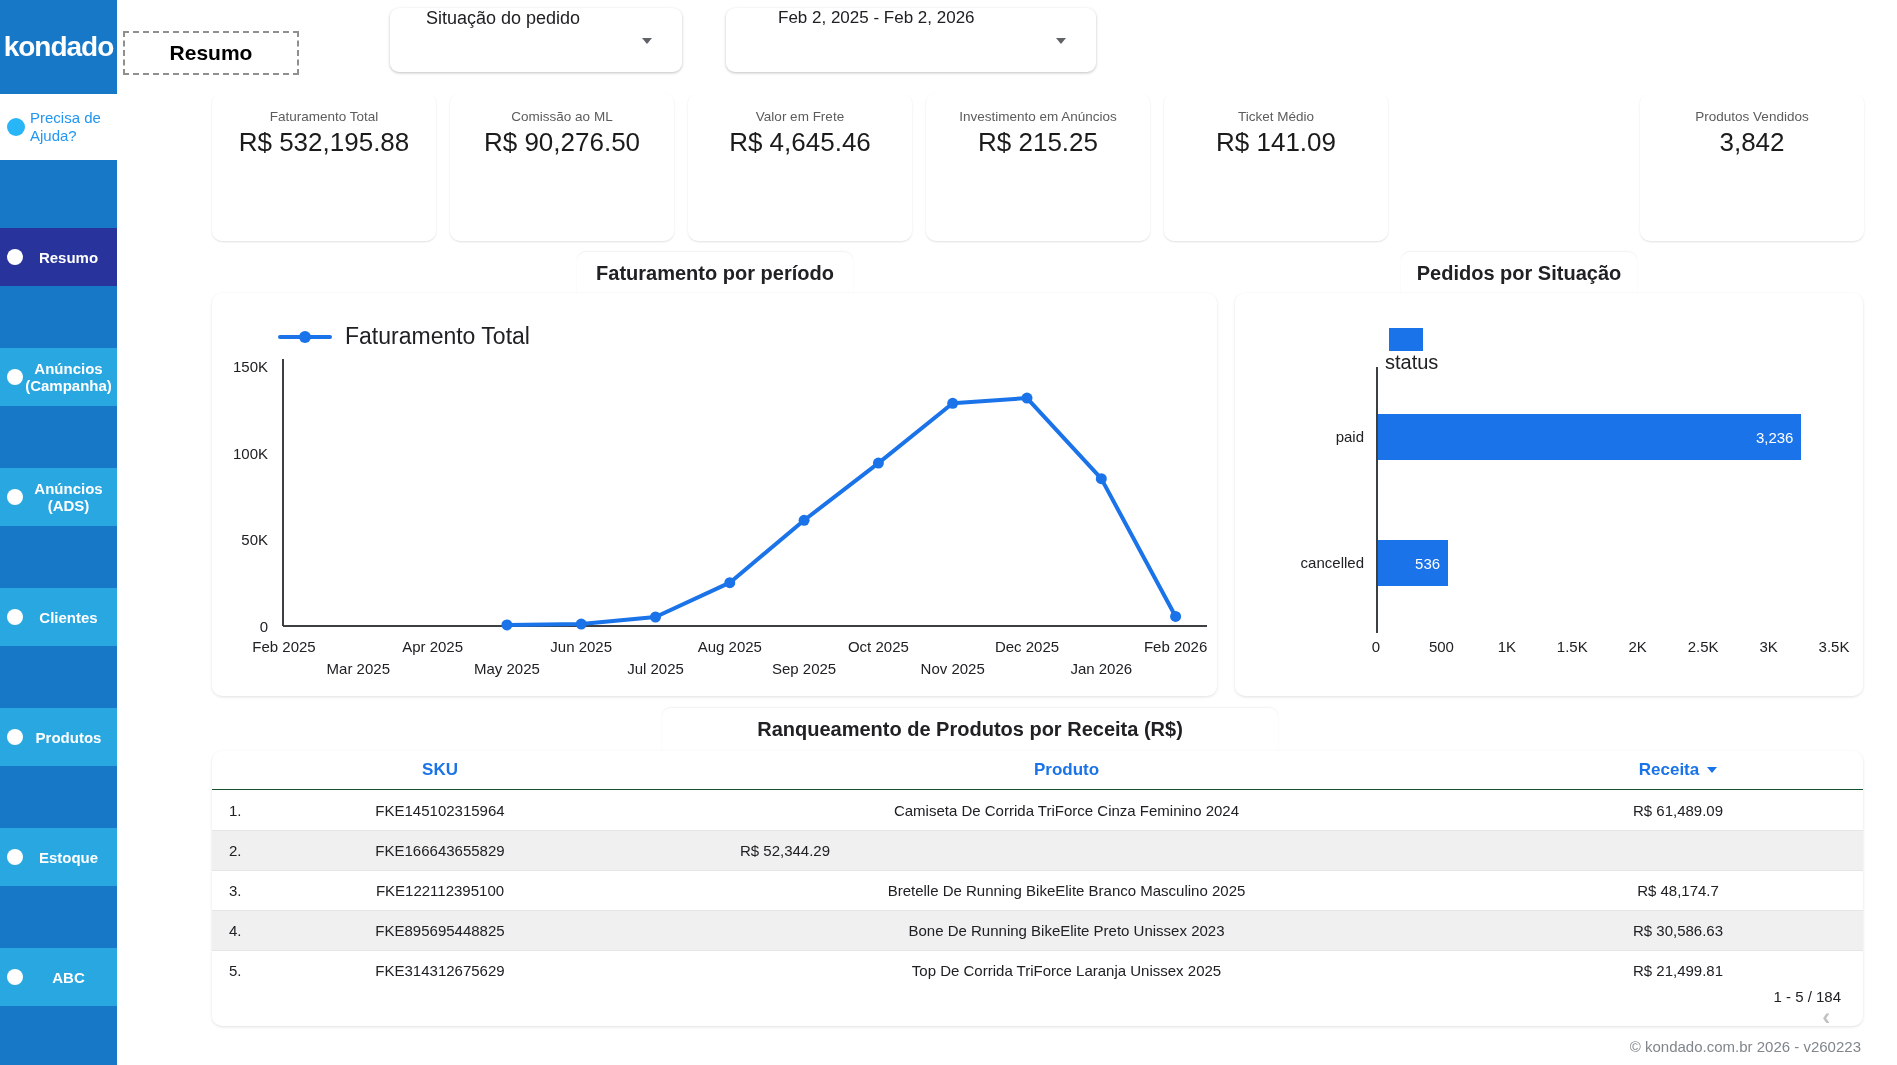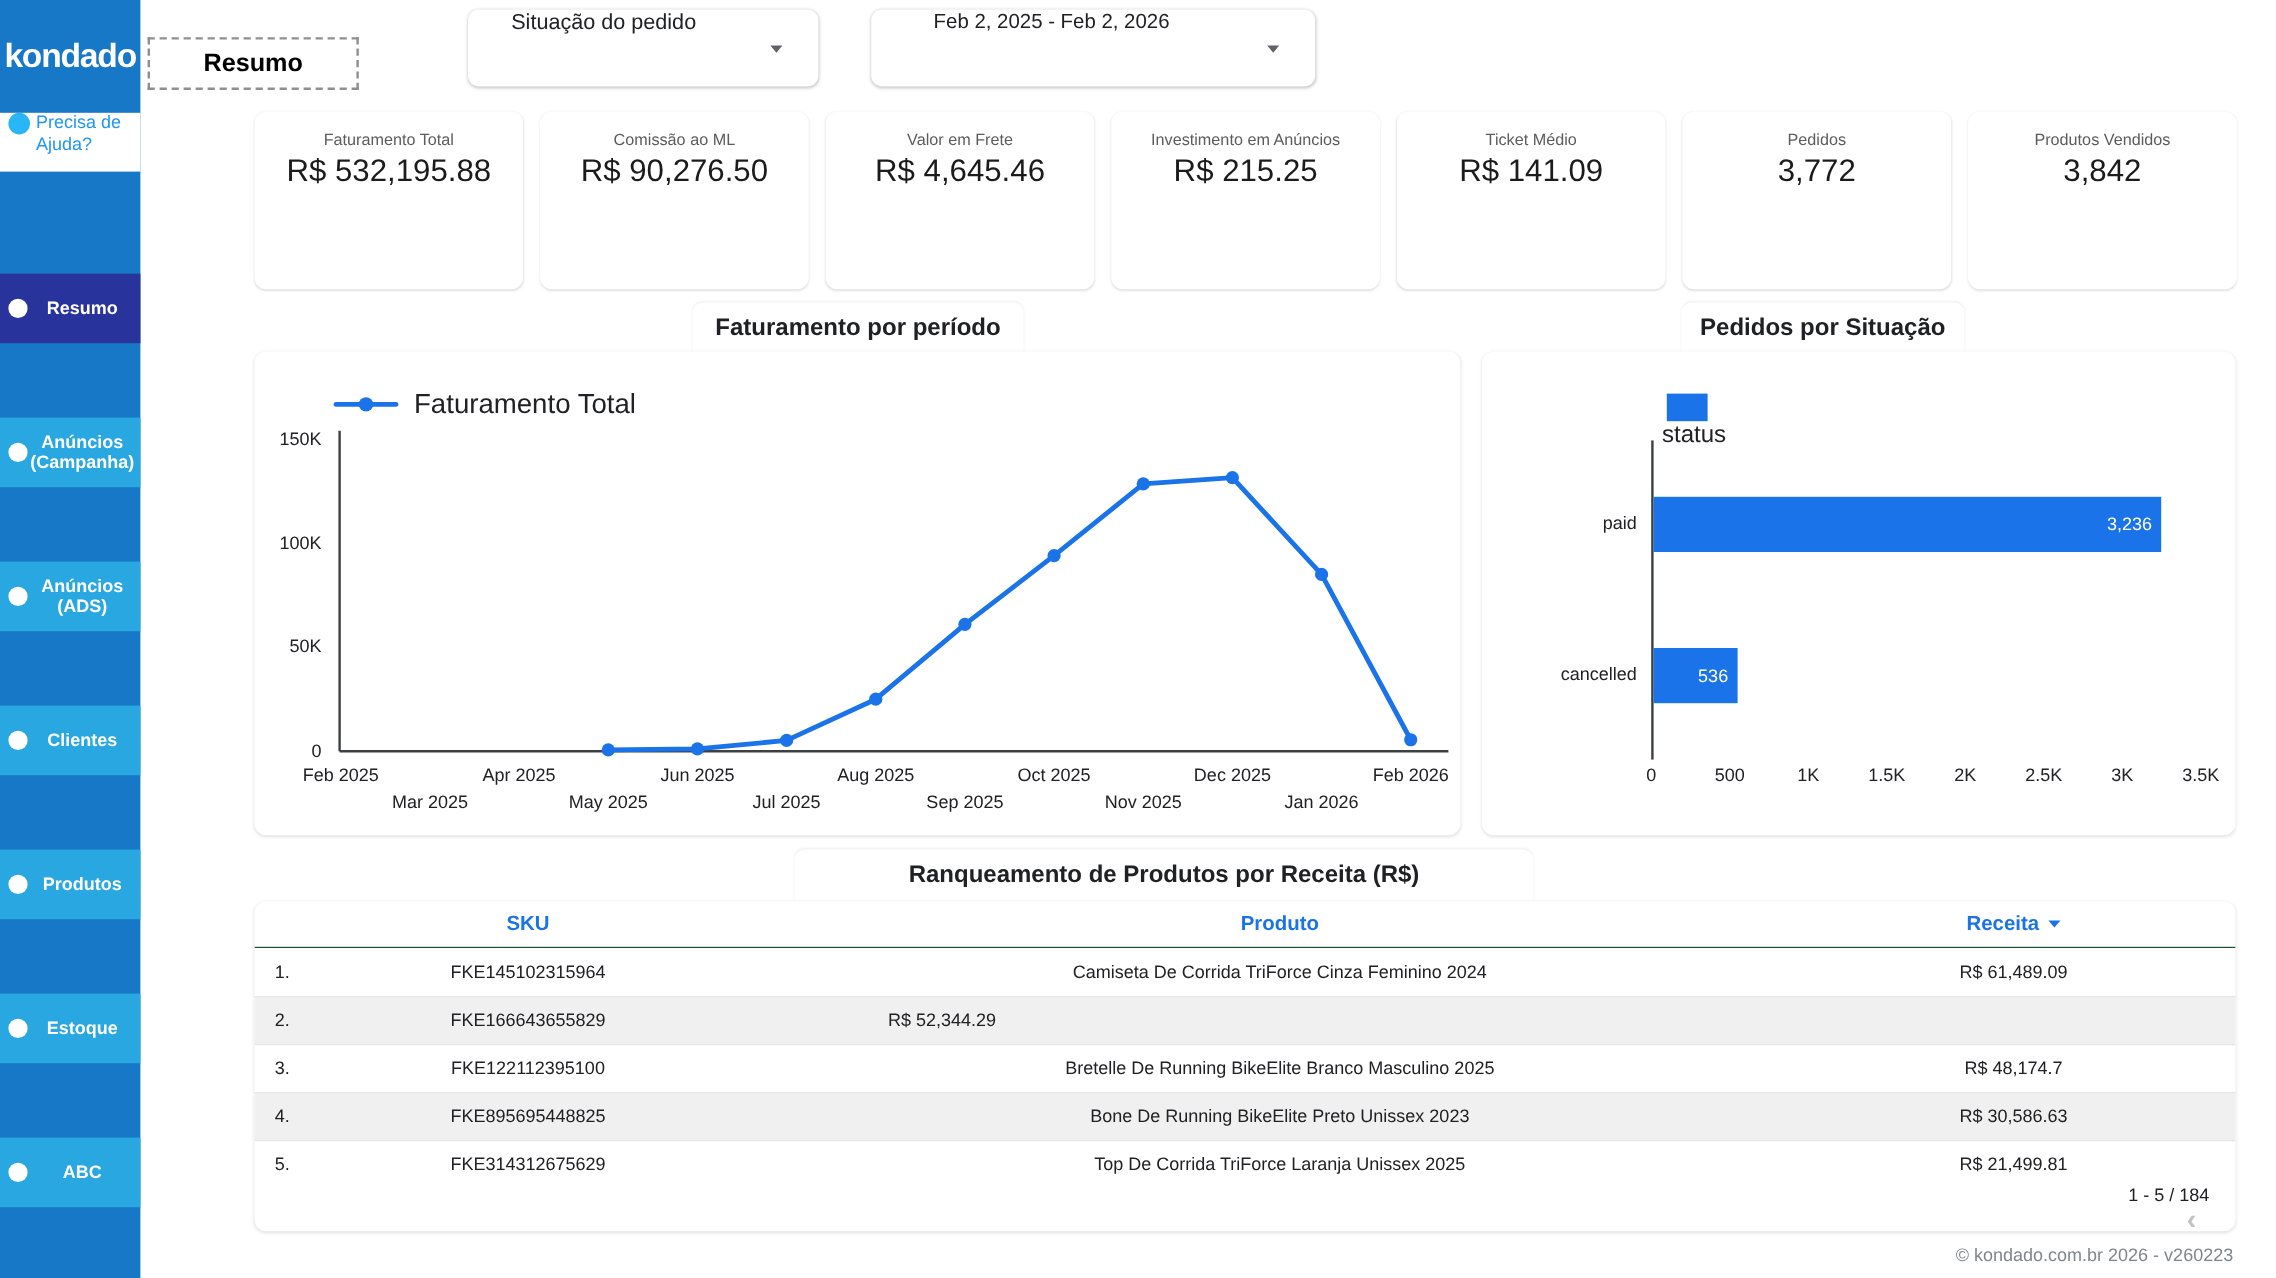--- a/index.html
+++ b/index.html
@@ -7,21 +7,21 @@
   #app {
     position:relative; width:1897px; height:1065px; overflow:hidden;
     background:#ffffff;
     font-family:"Liberation Sans","DejaVu Sans",sans-serif;
     color:#202124;
   }
   
   #sidebar { position:absolute; left:0; top:0; width:117px; height:1065px; background:#1878c8; }
   #logo { position:absolute; left:0; top:0; width:117px; height:94px; display:flex; align-items:center; justify-content:center;
           color:#fff; font-size:28px; font-weight:bold; letter-spacing:-1px; }
-  #help { position:absolute; left:0; top:94px; width:117px; height:49px; background:#fff; display:flex; cursor:pointer; }
+  #help { position:absolute; left:0; top:94px; width:117px; height:66px; background:#fff; display:flex; align-items:center; cursor:pointer; }
   .help-circle { position:absolute; left:7px; width:18px; height:18px; border-radius:50%; background:#29b6f6; }
   #help .help-label { margin-left:30px; color:#2196f3; font-size:15px; line-height:18px; }
   .side-item { position:absolute; left:0; width:117px; height:58px; background:#29a7e1; display:flex; align-items:center; justify-content:center; cursor:pointer; }
   .side-item.active { background:#28349b; }
   .item-circle { position:absolute; left:7px; width:16px; height:16px; border-radius:50%; background:#fff; }
   .side-item .item-label { padding-left:22px; padding-right:2px; color:#fff; font-size:15px; font-weight:bold; text-align:center; line-height:17px; }
   
   #page-title { position:absolute; left:123px; top:31px; width:176px; height:44px; border:2px dashed #8f8f8f;
                 display:flex; align-items:center; justify-content:center; font-size:21px; font-weight:bold; color:#000; }
   .ctl { position:absolute; top:8px; height:64px; background:#fff; border-radius:9px; box-shadow:0 1px 3px rgba(0,0,0,.25);
@@ -144,24 +144,20 @@
     <div class="kpi-value">R$ 4,645.46</div>
   </div>
   <div class="kpi" style="left:926px">
     <div class="kpi-label">Investimento em Anúncios</div>
     <div class="kpi-value">R$ 215.25</div>
   </div>
   <div class="kpi" style="left:1164px">
     <div class="kpi-label">Ticket Médio</div>
     <div class="kpi-value">R$ 141.09</div>
   </div>
-  <div class="kpi" style="left:1402px">
-    <div class="kpi-label">Pedidos</div>
-    <div class="kpi-value">3,772</div>
-  </div>
   <div class="kpi" style="left:1640px">
     <div class="kpi-label">Produtos Vendidos</div>
     <div class="kpi-value">3,842</div>
   </div>
 
   <div id="line-title" class="chart-title">Faturamento por período</div>
   <div id="line-card" class="card">
     <div id="line-legend">
       <span class="legend-line">
           <span class="legend-dot"></span>

